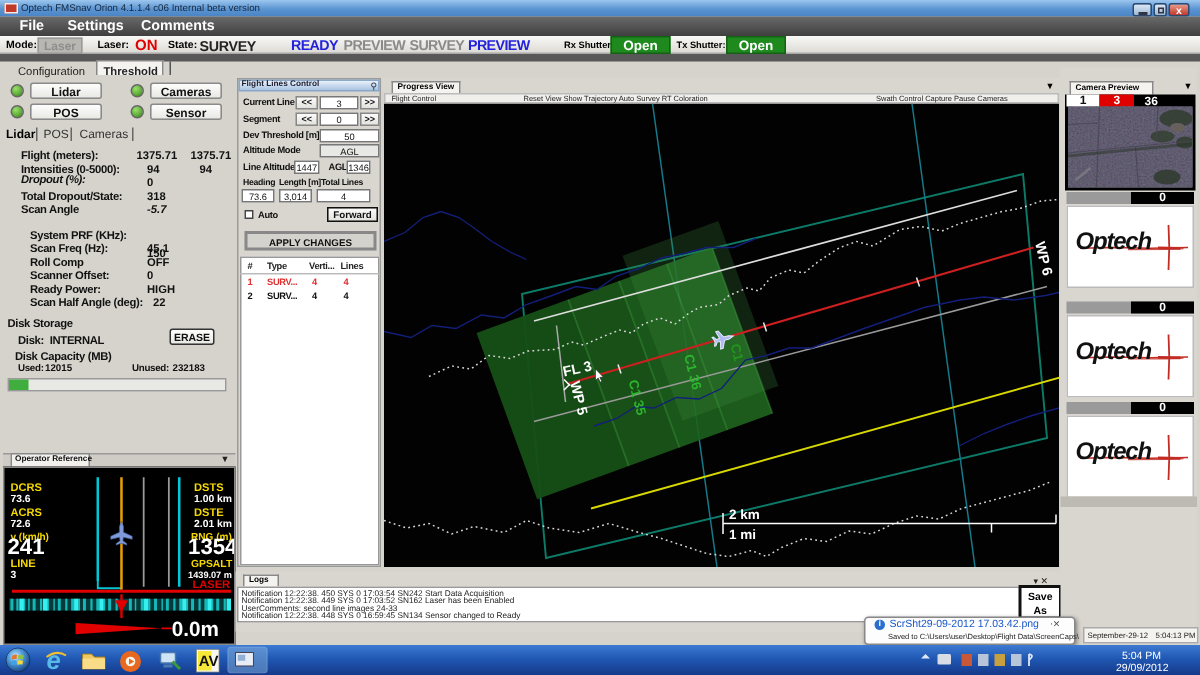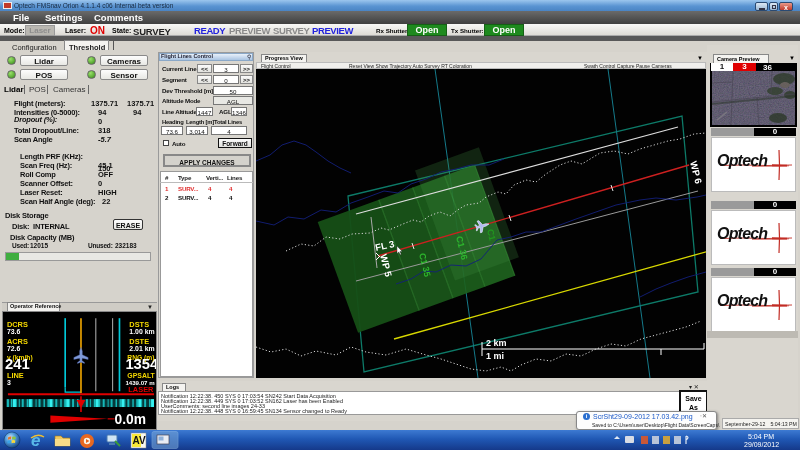--- a/index.html
+++ b/index.html
@@ -100,33 +100,33 @@
   <div class="abs" style="left:88px;top:85px;width:1px;height:9px;background:#666;"></div>
 
   <div class="lbl" style="left:14px;top:99px;">Flight (meters):</div>
     <div class="val" style="left:91px;top:99px;">1375.71</div>
     <div class="val" style="left:127px;top:99px;">1375.71</div>
   <div class="lbl" style="left:14px;top:108px;">Intensities (0-5000):</div>
     <div class="val" style="left:98px;top:108px;">94</div>
     <div class="val" style="left:133px;top:108px;">94</div>
   <div class="lbl" style="left:14px;top:115px;font-style:italic;">Dropout (%):</div>
     <div class="val" style="left:98px;top:117px;">0</div>
-  <div class="lbl" style="left:14px;top:126px;">Total Dropout/Line:</div>
+  <div class="lbl" style="left:14px;top:126px;">Total Dropout/State:</div>
     <div class="val" style="left:98px;top:126px;">318</div>
   <div class="lbl" style="left:14px;top:135px;">Scan Angle</div>
     <div class="val" style="left:98px;top:135px;font-style:italic;">-5.7</div>
-  <div class="lbl" style="left:20px;top:152px;">Length PRF (KHz):</div>
+  <div class="lbl" style="left:20px;top:152px;">System PRF (KHz):</div>
     <div class="val" style="left:98px;top:164px;">150</div>
   <div class="lbl" style="left:20px;top:161px;">Scan Freq (Hz):</div>
     <div class="val" style="left:98px;top:161px;">45.1</div>
   <div class="lbl" style="left:20px;top:170px;">Roll Comp</div>
     <div class="val" style="left:98px;top:170px;">OFF</div>
   <div class="lbl" style="left:20px;top:179px;">Scanner Offset:</div>
     <div class="val" style="left:98px;top:179px;">0</div>
-  <div class="lbl" style="left:20px;top:188px;">Laser Reset:</div>
+  <div class="lbl" style="left:20px;top:188px;">Ready Power:</div>
     <div class="val" style="left:98px;top:188px;">HIGH</div>
   <div class="lbl" style="left:20px;top:197px;">Scan Half Angle (deg):</div>
     <div class="val" style="left:102px;top:197px;">22</div>
   <div class="lbl" style="left:5px;top:211px;">Disk Storage</div>
   <div class="lbl" style="left:12px;top:222px;">Disk:&nbsp;&nbsp;INTERNAL</div>
   <div class="btn abs" style="left:113px;top:219px;width:30px;height:11px;font-size:7px;line-height:11px;border-color:#333;">ERASE</div>
   <div class="lbl" style="left:10px;top:233px;">Disk Capacity (MB)</div>
   <div class="lbl" style="left:12px;top:242px;font-size:6.5px;">Used:</div>
     <div class="val" style="left:30px;top:242px;font-size:6.5px;">12015</div>
   <div class="lbl" style="left:88px;top:242px;font-size:6.5px;">Unused:</div>

